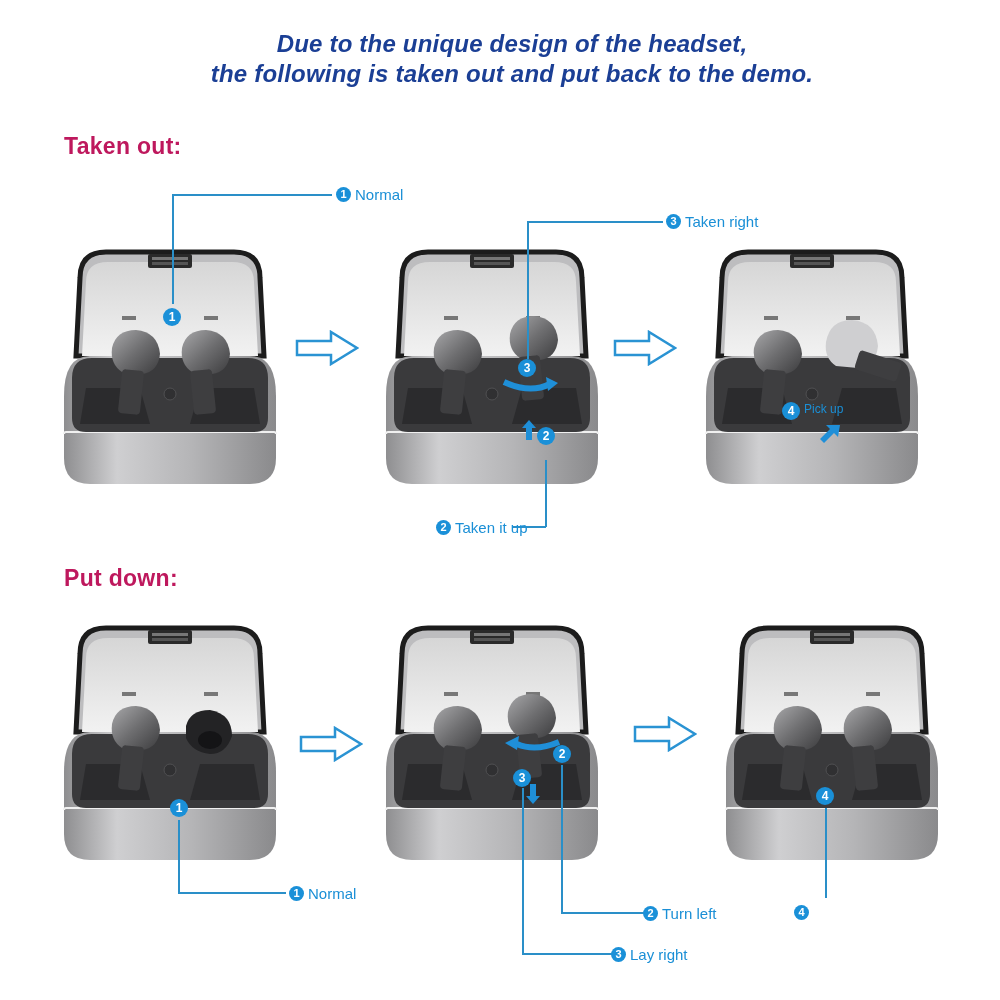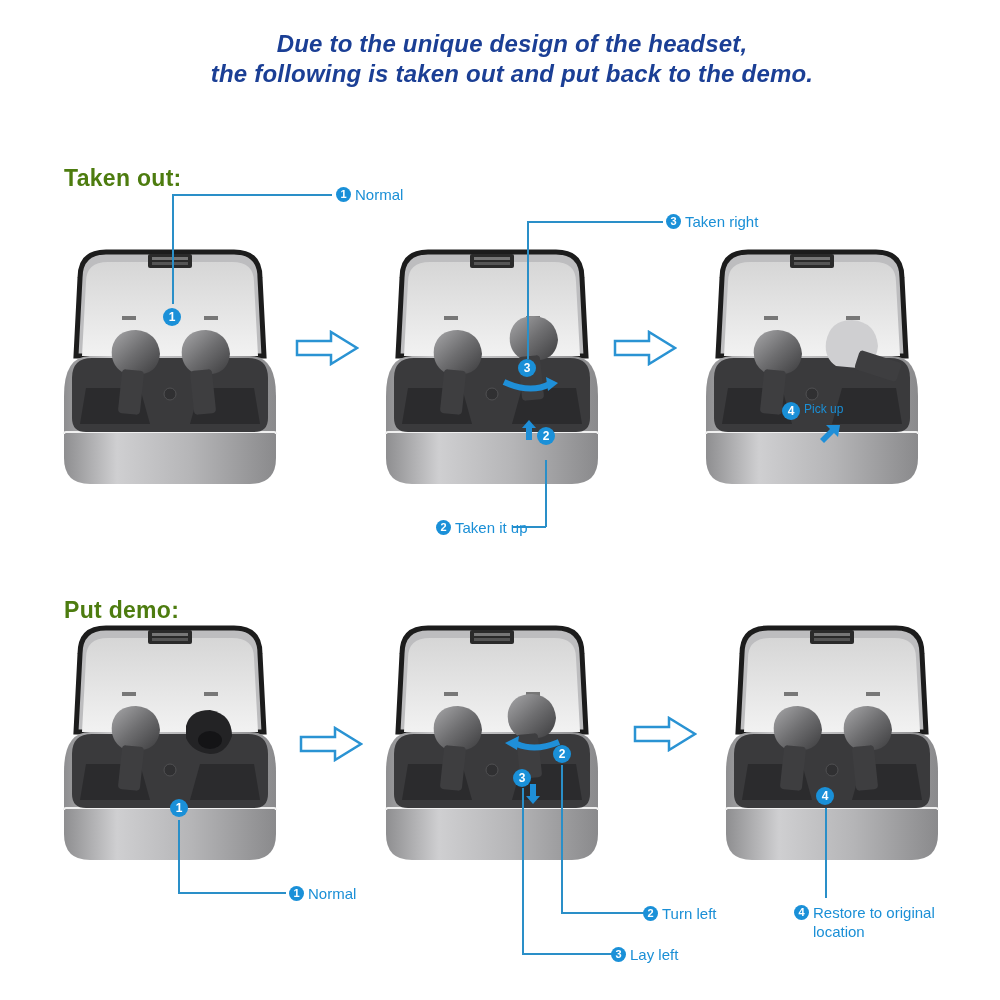--- a/index.html
+++ b/index.html
@@ -1,38 +1,38 @@
 <!DOCTYPE html>
 <html><head>
 <meta charset="utf-8">
 <style>
   html, body { margin: 0; padding: 0; background: #ffffff; }
   body { width: 1000px; height: 1000px; position: relative; overflow: hidden; font-family: "Liberation Sans", sans-serif; }
   .headline { position: absolute; left: 0; width: 1000px; text-align: center; color: #1b3f95; font-weight: bold; font-style: italic; font-size: 24px; line-height: 30px; letter-spacing: 0.2px; }
-  .section-title { position: absolute; color: #4d7c0f; font-weight: bold; font-size: 23px; font-family: "Liberation Sans", sans-serif; letter-spacing: 0.3px; margin-top: 32px; }
+  .section-title { position: absolute; color: #be185d; font-weight: bold; font-size: 23px; font-family: "Liberation Sans", sans-serif; letter-spacing: 0.3px; }
   .case { position: absolute; width: 240px; height: 260px; }
   .case svg { width: 100%; height: 100%; display: block; }
   .flow-arrow { position: absolute; width: 64px; height: 36px; }
   .flow-arrow svg { width: 100%; height: 100%; display: block; }
   .line { position: absolute; background: #2a8fc8; }
   .badge { position: absolute; width: 15px; height: 15px; border-radius: 50%; background: #1a90d8; color: #fff; font-size: 11px; font-weight: bold; line-height: 15px; text-align: center; font-family: "Liberation Sans", sans-serif; }
   .badge.lg { width: 18px; height: 18px; line-height: 18px; font-size: 12px; }
   .label { position: absolute; display: flex; align-items: flex-start; gap: 4px; color: #1a8fd6; font-size: 15px; line-height: 19px; }
   .label .badge { position: static; flex: none; margin-top: 2px; }
   .label .txt { white-space: pre-line; }
   .motion { position: absolute; }
 </style>
 </head>
 <body>
 
 <div class="headline" style="top:29px; left:12px;">Due to the unique design of  the headset,</div>
 <div class="headline" style="top:59px; left:12px;">the following is taken out and put back to the demo.</div>
 
 <div class="section-title" style="left:64px; top:133px;">Taken out:</div>
-<div class="section-title" style="left:64px; top:565px;">Put demo:</div>
+<div class="section-title" style="left:64px; top:565px;">Put down:</div>
 
 <svg width="0" height="0" style="position:absolute">
   <defs>
     <linearGradient id="silver" x1="0" y1="0" x2="1" y2="0">
       <stop offset="0" stop-color="#8e8e90"></stop>
       <stop offset="0.25" stop-color="#cfcfd1"></stop>
       <stop offset="0.6" stop-color="#b5b5b7"></stop>
       <stop offset="1" stop-color="#8a8a8c"></stop>
     </linearGradient>
     <linearGradient id="lidInner" x1="0" y1="0" x2="0" y2="1">
@@ -217,22 +217,20 @@
 <div class="line" style="left:561px; top:912px; width:84px; height:1.5px;"></div>
 <div class="label" style="left:643px; top:904px;">
   <span class="badge">2</span>
   <span class="txt">Turn left</span>
 </div>
 
 <div class="line" style="left:522px; top:788px; width:1.5px; height:166px;"></div>
 <div class="line" style="left:522px; top:953px; width:90px; height:1.5px;"></div>
 <div class="label" style="left:611px; top:945px;">
   <span class="badge">3</span>
-  <span class="txt">Lay left</span>
+  <span class="txt">Lay right</span>
 </div>
 
 <div class="badge lg" style="left:816px; top:787px;">4</div>
 <div class="line" style="left:825px; top:808px; width:1.5px; height:90px;"></div>
 <div class="label" style="left:794px; top:903px;">
   <span class="badge">4</span>
-  <span class="txt">Restore to original
-location</span>
 </div>
 
 </body></html>

